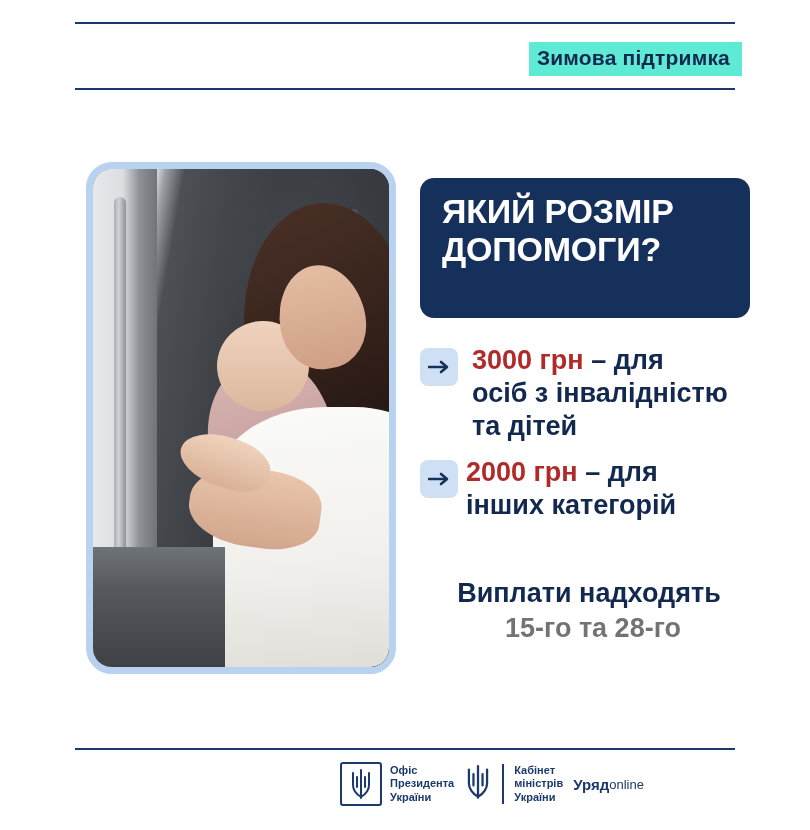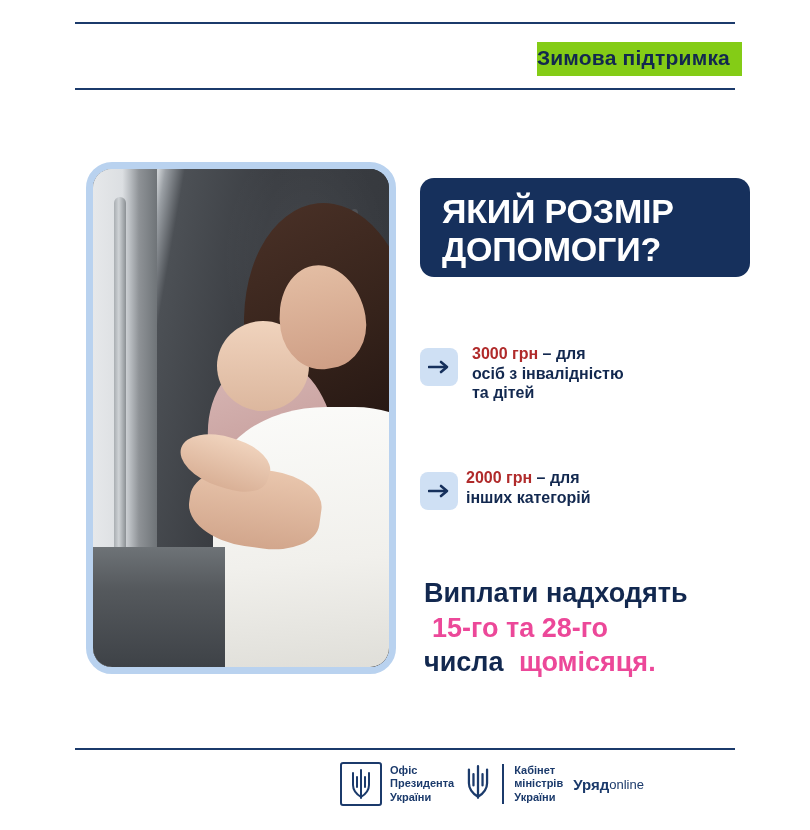--- a/index.html
+++ b/index.html
@@ -19,26 +19,26 @@
   
   .top-rule {
     position: absolute;
     left: 75px; top: 22px;
     width: 660px; height: 2px;
     background: #1b3a6b;
   }
   .badge {
     position: absolute;
     right: 68px; top: 42px;
-    background: #84cc16;
+    background: #5eead4;
     color: #12284f;
     font-size: 21px;
     font-weight: bold;
     letter-spacing: 0.2px;
-    padding: 5px 12px 7px 0;
+    padding: 5px 12px 7px 8px;
     line-height: 1.05;
   }
   .header-rule {
     position: absolute;
     left: 75px; top: 88px;
     width: 660px; height: 2px;
     background: #1b3a6b;
   }
 
   
@@ -142,21 +142,21 @@
     width: 92px; height: 50px;
     background: linear-gradient(180deg,#f0d3bd,#d9b096);
     border-radius: 50% 44% 40% 50%;
     transform: rotate(18deg);
   }
 
   
   .title-card {
     position: absolute;
     left: 420px; top: 178px;
-    width: 330px; height: 99px;
+    width: 330px; height: 140px;
     background: #16305c;
     border-radius: 14px;
   }
   .title-text {
     position: absolute;
     left: 22px; top: 14px;
     color: #ffffff;
     font-size: 34px;
     font-weight: bold;
     line-height: 1.12;
@@ -165,49 +165,50 @@
   }
 
   .bullet {
     position: absolute;
     left: 420px;
     display: flex;
     align-items: flex-start;
     gap: 14px;
   }
   .b1 { top: 344px; }
-  .b2 { top: 468px; gap: 8px; }
+  .b2 { top: 456px; gap: 8px; }
   .arrow-box {
     flex: 0 0 auto;
     width: 38px; height: 38px;
     background: #cfe0f4;
     border-radius: 8px;
     display: flex; align-items: center; justify-content: center;
     margin-top: 4px;
   }
   .arrow-box svg { display: block; }
   .bullet-text {
     color: #12284f;
-    font-size: 16px;
+    font-size: 27px;
     font-weight: bold;
     line-height: 1.22;
     white-space: pre-line;
   }
   .bullet-text .amount { color: #b02a2a; }
 
   .footer-note {
     position: absolute;
     left: 424px; top: 576px;
     width: 330px;
     color: #12284f;
     font-size: 27px;
     font-weight: bold;
     line-height: 1.28;
-  }
-  .footer-note .red { color: #ec4899; margin-left: 8px; }
+    text-align: center;
+  }
+  .footer-note .red { color: #737373; margin-left: 8px; }
 
   
   .bottom-rule {
     position: absolute;
     left: 75px; top: 748px;
     width: 660px; height: 2px;
     background: #1b3a6b;
   }
   .logos {
     position: absolute;
@@ -297,21 +298,20 @@
         <path d="M13 3 L19 8 L13 13" stroke="#16305c" stroke-width="2.6" stroke-linecap="round" stroke-linejoin="round" fill="none"></path>
       </svg>
     </span>
     <span class="bullet-text"><span class="amount">2000 грн</span><span> – для
 інших категорій</span></span>
   </div>
 
   <div class="footer-note">
     <div>Виплати надходять</div>
     <div class="red">15-го та 28-го</div>
-    <div><span>числа </span><span class="red">щомісяця.</span></div>
   </div>
 
   <div class="bottom-rule"></div>
 
   <div class="logos">
 
     <div class="logo">
       <span class="tryzub-box">
         <svg width="22" height="30" viewBox="0 0 22 30" aria-hidden="true">
           <path d="M11 1 L11 29 M3 4 L3 16 Q3 23 11 28 Q19 23 19 16 L19 4 M7 8 L7 18 M15 8 L15 18" stroke="#1b3a6b" stroke-width="2" fill="none" stroke-linecap="round"></path>

